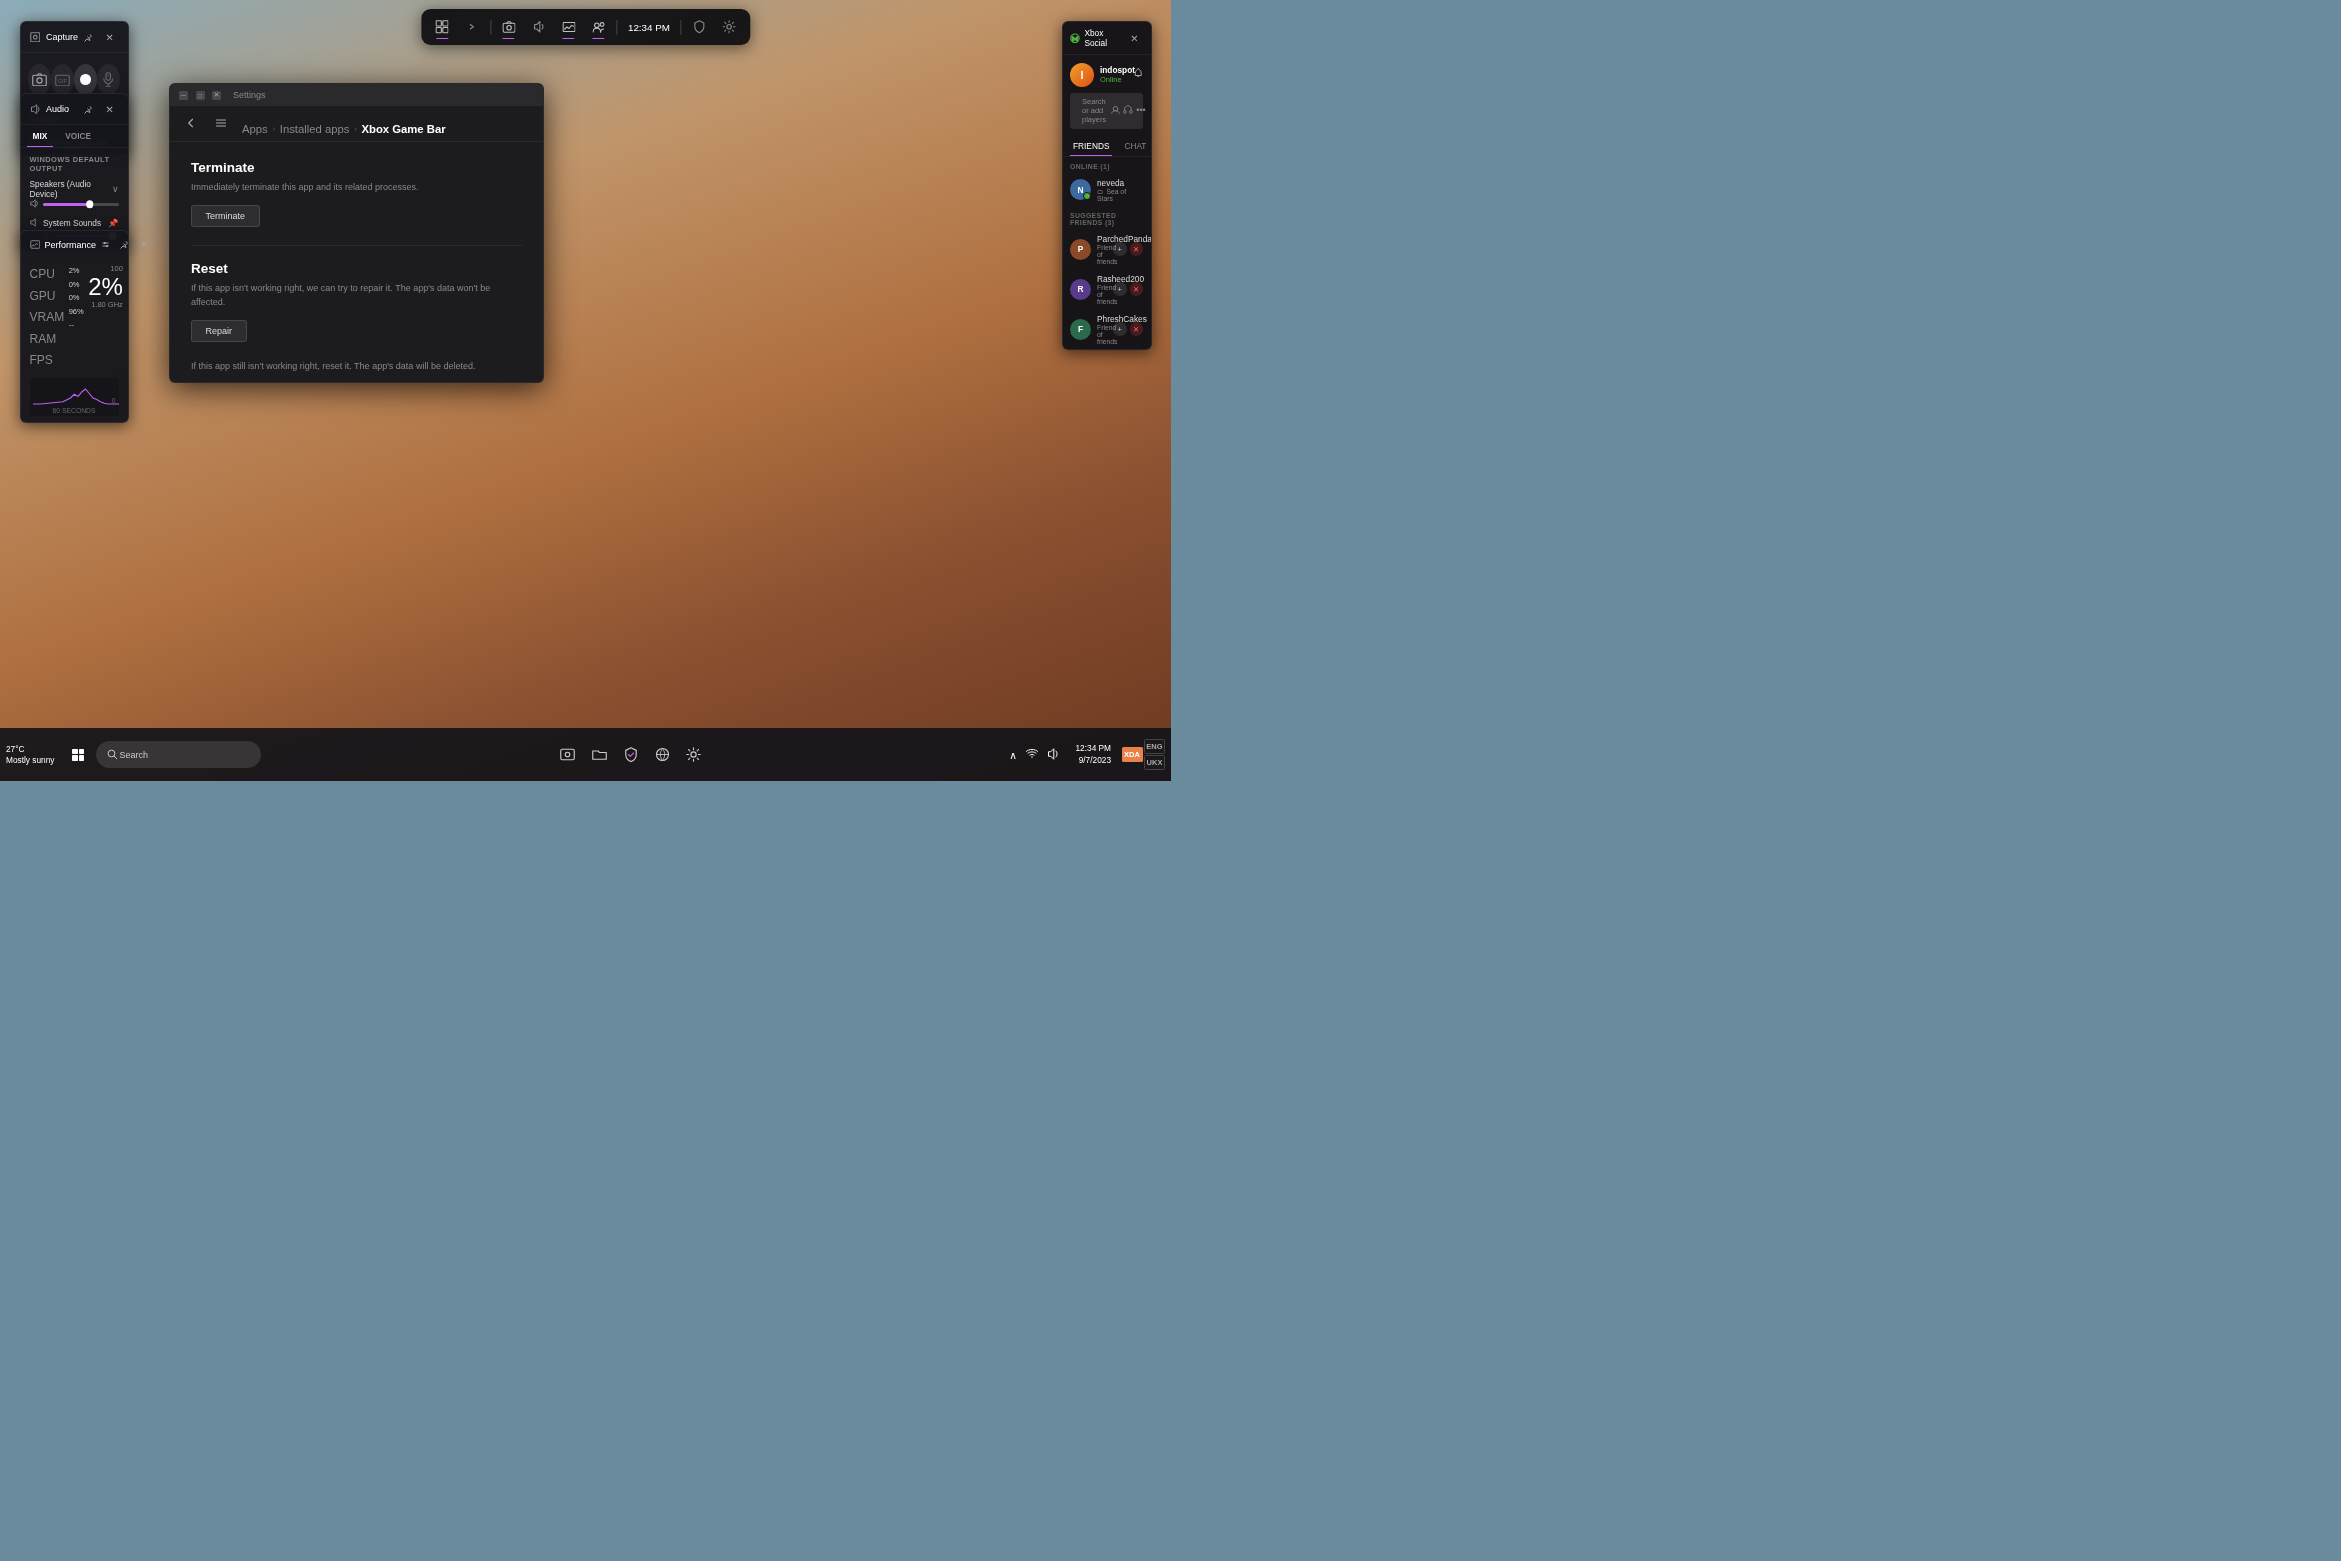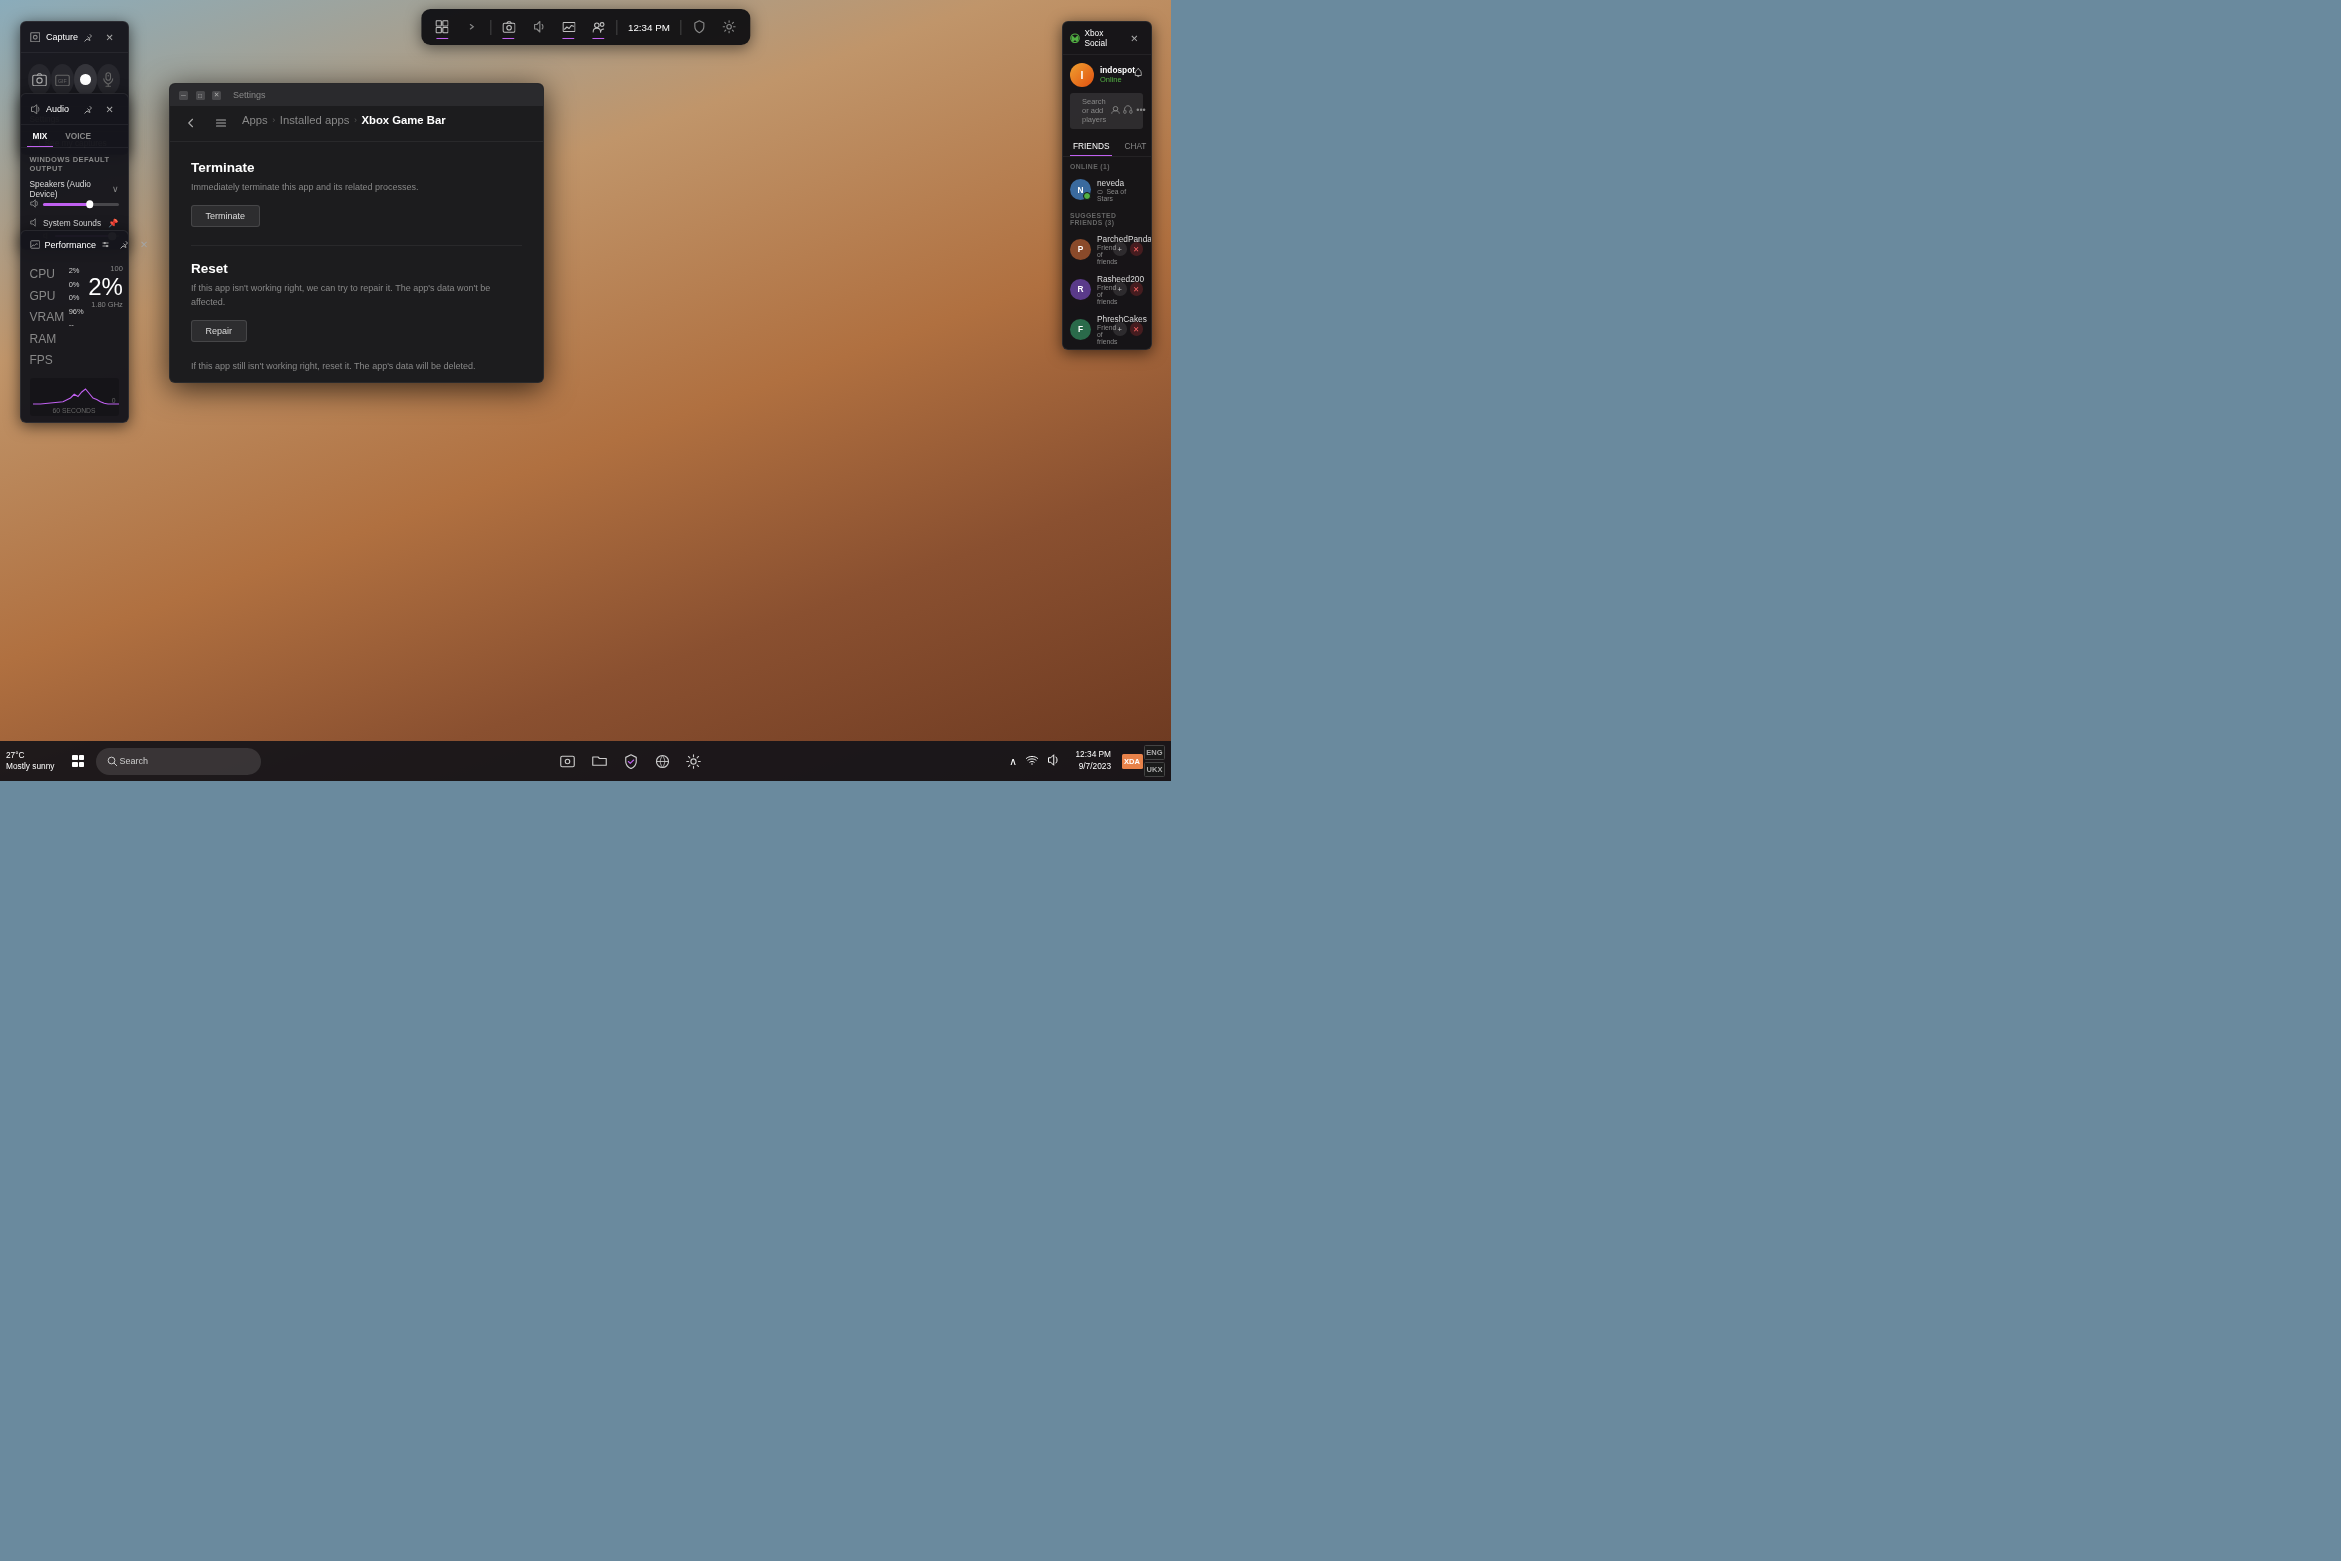--- a/index.html
+++ b/index.html
@@ -18,21 +18,21 @@
       background: linear-gradient(160deg, #8aacbb 0%, #c0956a 30%, #b07040 55%, #8a5030 75%, #6b3820 100%);
       z-index: 0;
     }
 
     
     .taskbar {
       position: absolute;
       bottom: 0;
       left: 0;
       right: 0;
-      height: 40px;
+      height: 53px;
       background: rgba(20,20,25,0.92);
       display: flex;
       align-items: center;
       z-index: 100;
       padding: 11px 6px;
     }
     .taskbar-left {
       display: flex;
       align-items: center;
       gap: 3px;
@@ -472,21 +472,21 @@
       background: rgba(255,255,255,0.15);
       cursor: pointer;
       display: flex;
       align-items: center;
       justify-content: center;
       font-size: 6.8px;
       color: #aaa;
     }
     .settings-nav {
       display: flex;
-      align-items: flex-start;
+      align-items: flex-end;
       gap: 12px;
       padding: 7.5px 12px 6px;
       border-bottom: 0.8px solid rgba(255,255,255,0.06);
     }
     .nav-back {
       color: #aaa;
       font-size: 12px;
       cursor: pointer;
       padding: 3px;
     }

